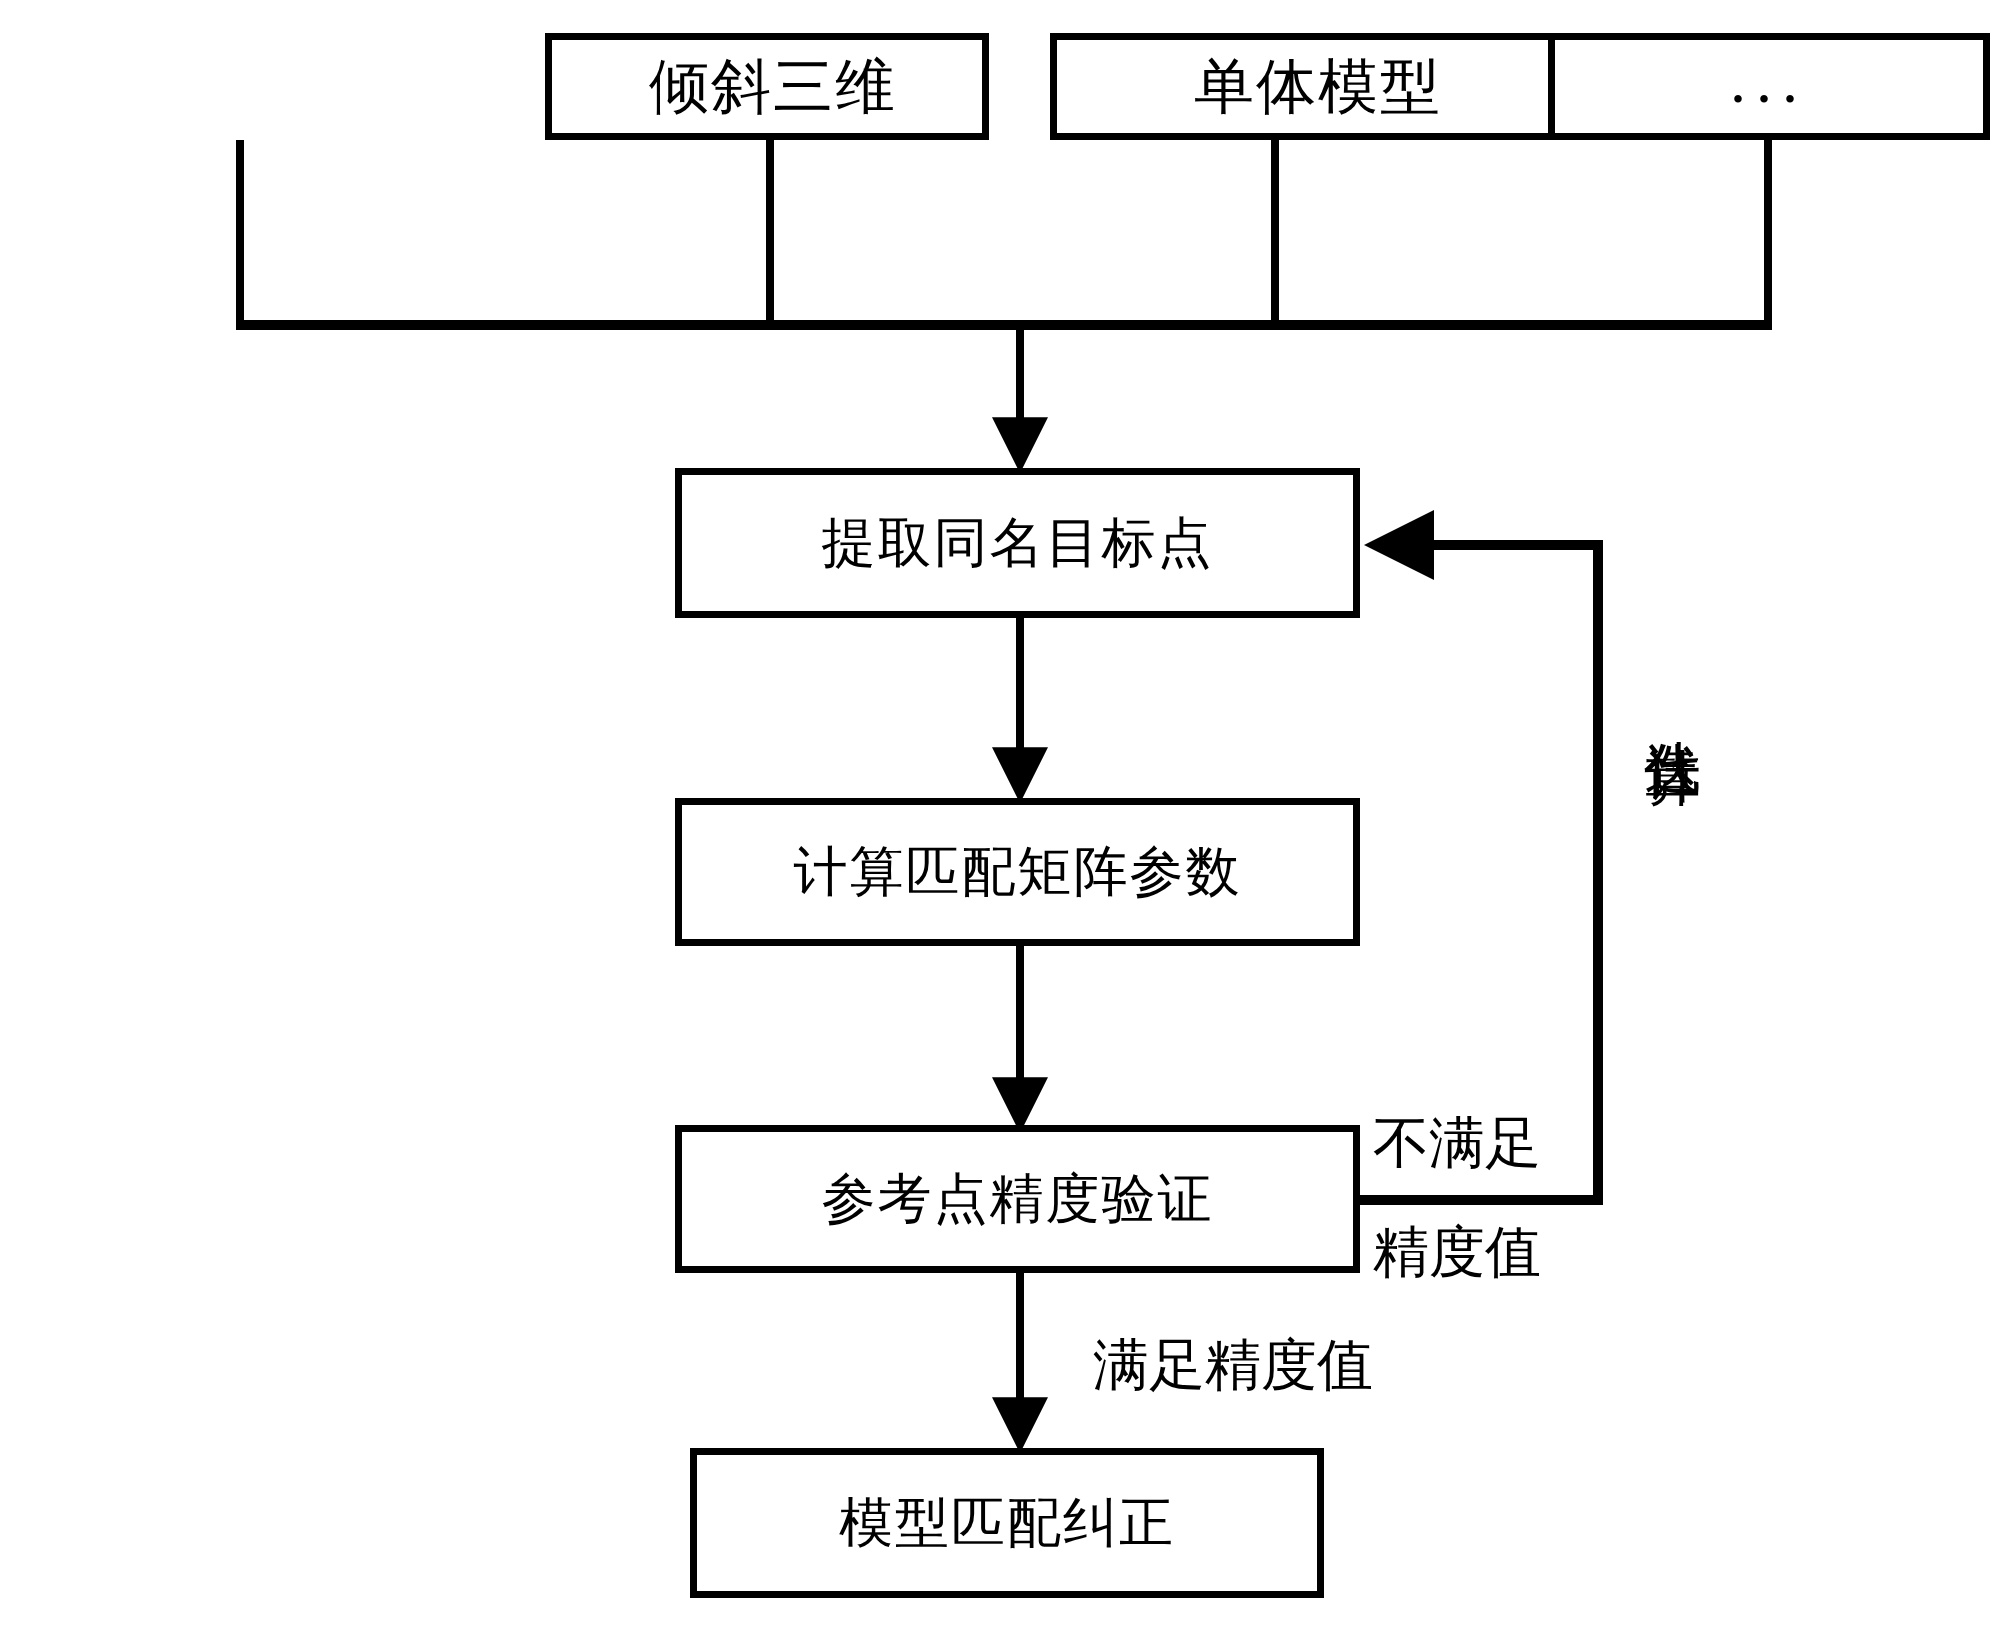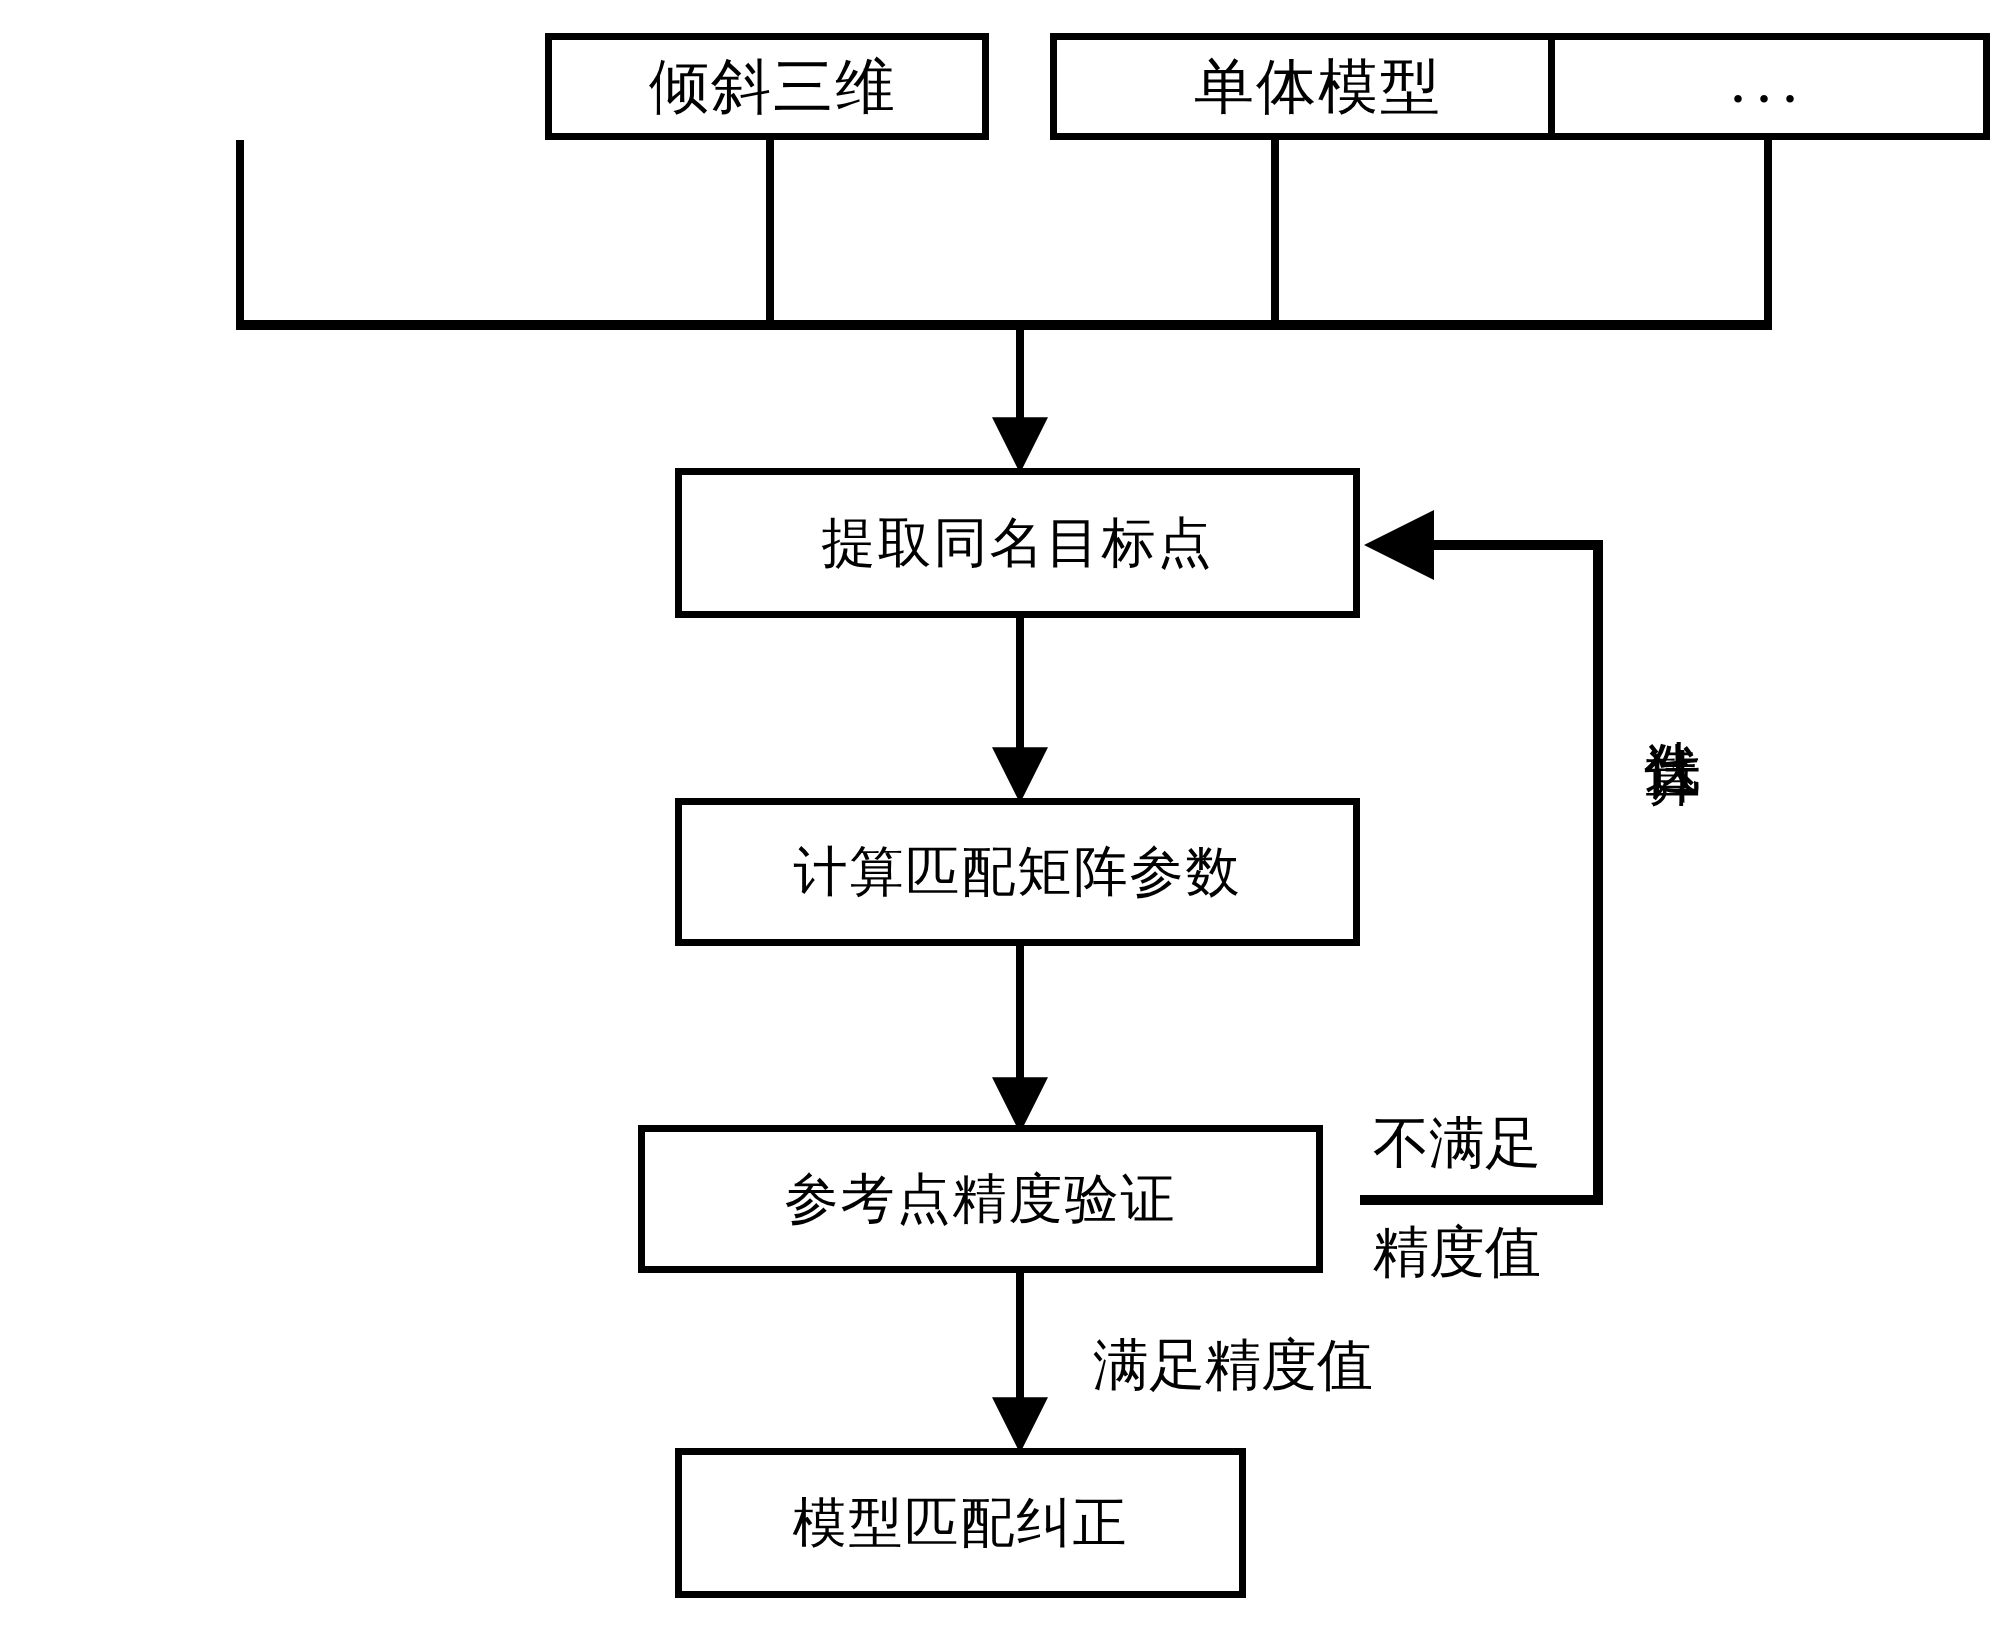--- a/index.html
+++ b/index.html
@@ -112,25 +112,25 @@
   </div>
 
   <div class="node" style="left:675px; top:468px;  width:685px; height:150px;">
     <span class="node-label">提取同名目标点</span>
   </div>
 
   <div class="node" style="left:675px; top:798px;  width:685px; height:148px;">
     <span class="node-label">计算匹配矩阵参数</span>
   </div>
 
-  <div class="node" style="left:638px; top:1125px; width:685px; height:148px;">
+  <div class="node" style="left:675px; top:1125px; width:685px; height:148px;">
     <span class="node-label">参考点精度验证</span>
   </div>
 
-  <div class="node" style="left:675px; top:1448px; width:571px; height:150px;">
+  <div class="node" style="left:690px; top:1448px; width:634px; height:150px;">
     <span class="node-label">模型匹配纠正</span>
   </div>
 
   <div class="edge-label" style="left:1373px; top:1113px;">不满足</div>
 
   <div class="edge-label" style="left:1373px; top:1222px;">精度值</div>
 
   <div class="edge-label" style="left:1055px; top:1335px;margin-left:38px;">满足精度值</div>
 
   <div class="edge-label vertical" style="left:1645px; top:695px;">迭代计算</div>

